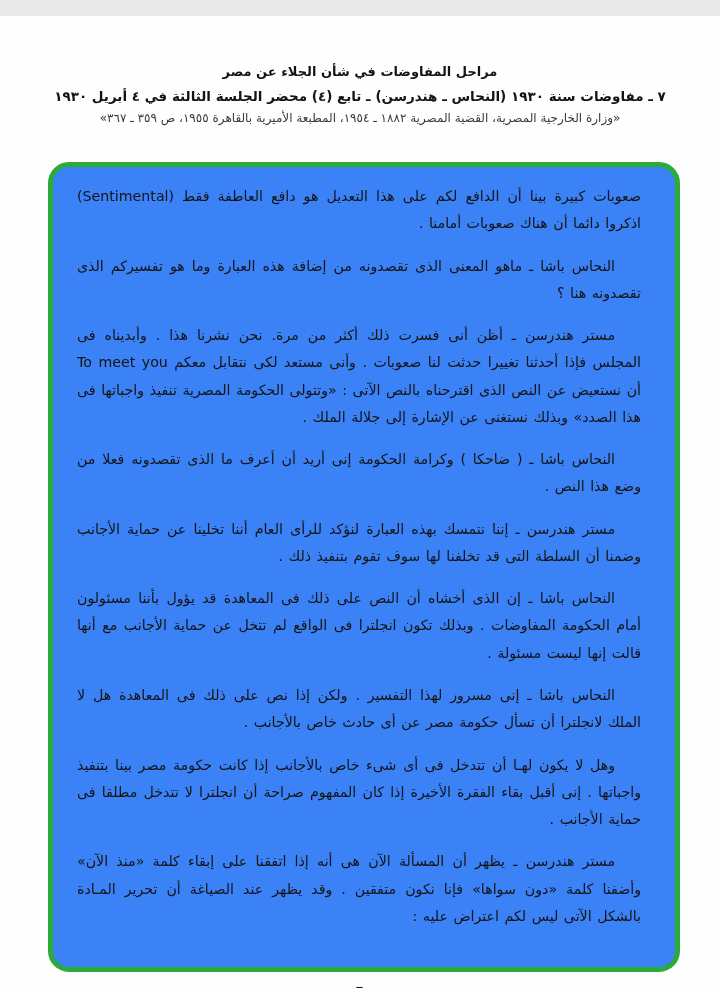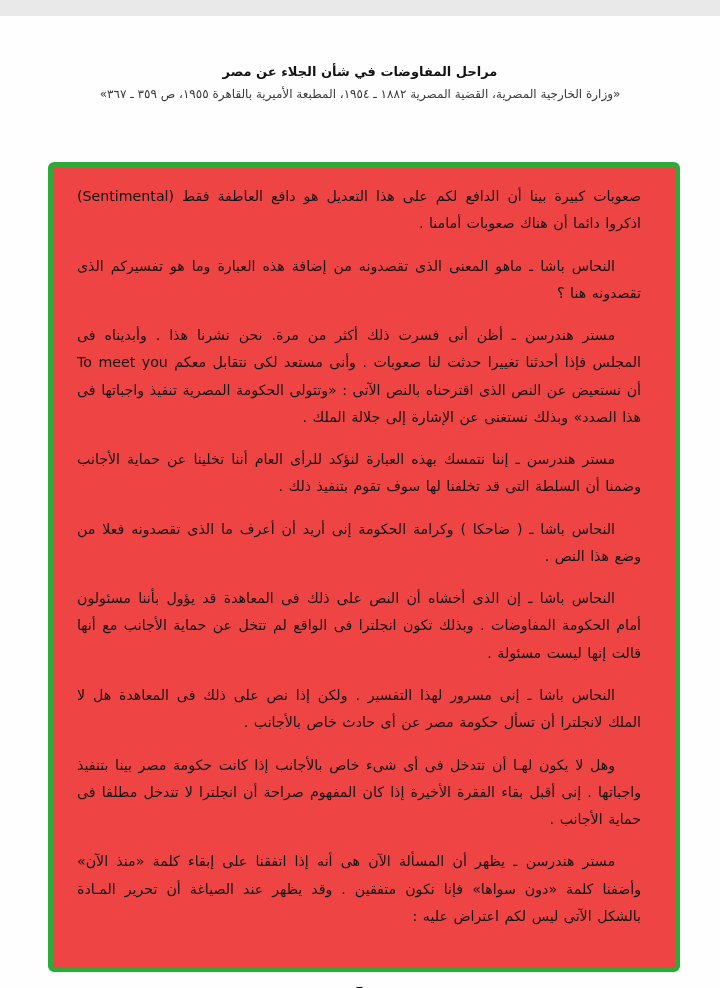--- a/index.html
+++ b/index.html
@@ -38,22 +38,22 @@
     color: #3a3a3a;
     margin-top: 3px;
   }
   .green-box {
     position: absolute;
     top: 146px;
     right: 40px;
     left: 48px;
     bottom: 32px;
     border: 5px solid #2cab38;
-    border-radius: 6px;
-    background: #ef4444;
+    border-radius: 21px;
+    background: #3b82f6;
     padding: 16px 34px 10px 24px;
     box-sizing: border-box;
     overflow: hidden;
   }
   .green-box p {
     margin: 0 0 15px 0;
     font-size: 14.2px;
     line-height: 1.92;
     text-align: justify;
     text-indent: 26px;
@@ -72,29 +72,30 @@
     font-weight: bold;
   }
 </style>
 </head>
 <body>
 
 <div class="page">
 
   <header class="doc-header">
     <div class="line1">مراحل المفاوضات في شأن الجلاء عن مصر</div>
+    <div class="line2">٧ ـ مفاوضات سنة ١٩٣٠ (النحاس ـ هندرسن) ـ تابع (٤) محضر الجلسة الثالثة في ٤ أبريل ١٩٣٠</div>
     <div class="line3">«وزارة الخارجية المصرية، القضية المصرية ١٨٨٢ ـ ١٩٥٤، المطبعة الأميرية بالقاهرة ١٩٥٥، ص ٣٥٩ ـ ٣٦٧»</div>
   </header>
 
   <div class="green-box">
     <p class="no-indent">صعوبات كبيرة بينا أن الدافع لكم على هذا التعديل هو دافع العاطفة فقط (Sentimental) اذكروا دائما أن هناك صعوبات أمامنا .</p>
     <p>النحاس باشا ـ ماهو المعنى الذى تقصدونه من إضافة هذه العبارة وما هو تفسيركم الذى تقصدونه هنا ؟</p>
     <p>مستر هندرسن ـ أظن أنى فسرت ذلك أكثر من مرة. نحن نشرنا هذا . وأبديناه فى المجلس فإذا أحدثنا تغييرا حدثت لنا صعوبات . وأنى مستعد لكى نتقابل معكم To meet you أن نستعيض عن النص الذى اقترحناه بالنص الآتى : «وتتولى الحكومة المصرية تنفيذ واجباتها فى هذا الصدد» وبذلك نستغنى عن الإشارة إلى جلالة الملك .</p>
+    <p>النحاس باشا ـ ( ضاحكا ) وكرامة الحكومة إنى أريد أن أعرف ما الذى تقصدونه فعلا من وضع هذا النص .</p>
     <p>مستر هندرسن ـ إننا نتمسك بهذه العبارة لنؤكد للرأى العام أننا تخلينا عن حماية الأجانب وضمنا أن السلطة التى قد تخلفنا لها سوف تقوم بتنفيذ ذلك .</p>
-    <p>النحاس باشا ـ ( ضاحكا ) وكرامة الحكومة إنى أريد أن أعرف ما الذى تقصدونه فعلا من وضع هذا النص .</p>
     <p>النحاس باشا ـ إن الذى أخشاه أن النص على ذلك فى المعاهدة قد يؤول بأننا مسئولون أمام الحكومة المفاوضات . وبذلك تكون انجلترا فى الواقع لم تتخل عن حماية الأجانب مع أنها قالت إنها ليست مسئولة .</p>
     <p>النحاس باشا ـ إنى مسرور لهذا التفسير . ولكن إذا نص على ذلك فى المعاهدة هل لا الملك لانجلترا أن تسأل حكومة مصر عن أى حادث خاص بالأجانب .</p>
     <p>وهل لا يكون لهـا أن تتدخل فى أى شىء خاص بالأجانب إذا كانت حكومة مصر بينا بتنفيذ واجباتها . إنى أقبل بقاء الفقرة الأخيرة إذا كان المفهوم صراحة أن انجلترا لا تتدخل مطلقا فى حماية الأجانب .</p>
     <p>مستر هندرسن ـ يظهر أن المسألة الآن هى أنه إذا اتفقنا على إبقاء كلمة «منذ الآن» وأضفنا كلمة «دون سواها» فإنا نكون متفقين . وقد يظهر عند الصياغة أن تحرير المـادة بالشكل الآتى ليس لكم اعتراض عليه :</p>
   </div>
 
   <div class="page-number">٦</div>
 
 </div>
 

